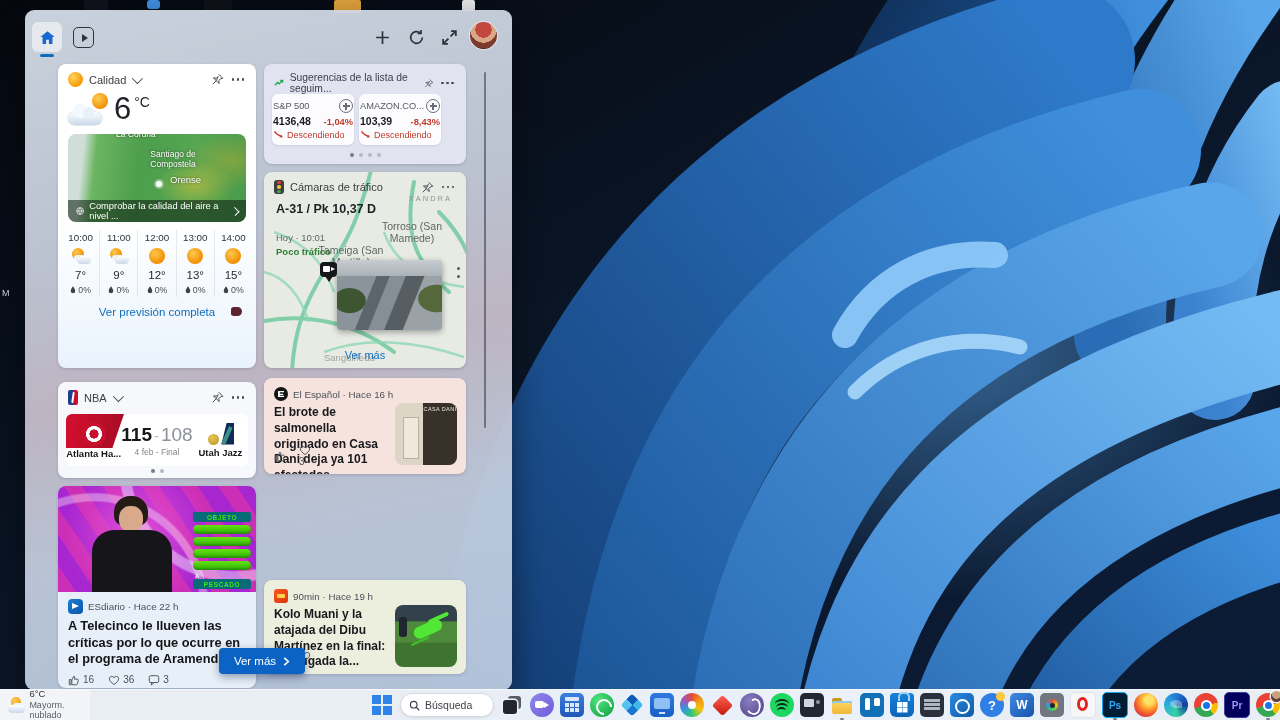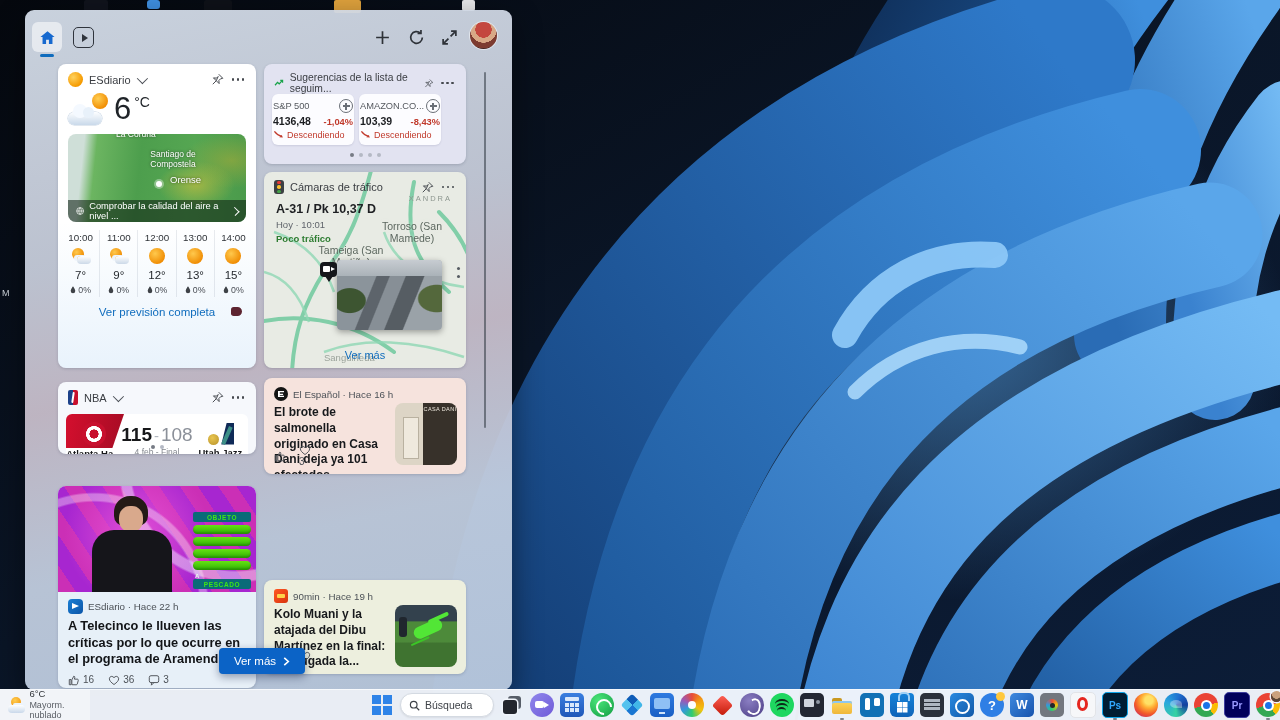--- a/index.html
+++ b/index.html
@@ -64,21 +64,21 @@
   .hr .ic{height:20px;display:flex;align-items:center;justify-content:center;margin-top:3px}
   .hr .tm{font-size:11.5px;color:#1f2328;margin-top:3px}
   .hr .pp{font-size:8.8px;color:#4a4e55;margin-top:4px;display:flex;align-items:center;justify-content:center;gap:2px}
   .ico-sun{width:16px;height:16px;border-radius:50%;background:radial-gradient(circle at 38% 35%,#ffc94d,#ef8a00 75%);}
   .ico-suncloud{position:relative;width:20px;height:16px}
   .ico-suncloud::before{content:"";position:absolute;left:1px;top:0;width:12px;height:12px;border-radius:50%;background:radial-gradient(circle at 38% 35%,#ffc94d,#ef8a00 75%);}
   .ico-suncloud::after{content:"";position:absolute;right:0;bottom:0;width:14px;height:8px;border-radius:6px;background:linear-gradient(#fff,#ccd9e8);box-shadow:-4px -2px 0 -1px #eef4fb;}
   .w-link{position:relative;margin-top:9px;text-align:center;font-size:11.5px;color:#0f6cbd;}
   .w-provider{position:absolute;right:14px;top:1px;width:11px;height:9px;border-radius:3px 5px 5px 3px;background:#5d2430;}
   
-  #card-nba{left:33px;top:372px;width:198px;height:72px;background:#f6f8fc;}
+  #card-nba{left:33px;top:372px;width:198px;height:96px;background:#f6f8fc;}
   .nba-logo{width:10px;height:15px;border-radius:2px;background:linear-gradient(90deg,#1d428a 46%,#c8102e 54%);position:relative}
   .nba-logo::after{content:"";position:absolute;left:4px;top:2px;width:2px;height:11px;background:#fff;border-radius:1px;transform:rotate(8deg)}
   .nba-strip{position:absolute;left:8px;top:32px;right:8px;height:52px;background:#fff;border-radius:6px;display:flex;align-items:center;overflow:hidden}
   .nba-strip .wedge{position:absolute;left:0;top:0;width:58px;height:34px;background:linear-gradient(100deg,#d40f2e,#a60c24);clip-path:polygon(0 0,100% 0,80% 100%,0 100%);}
   .team{width:56px;text-align:center;position:relative;z-index:2}
   .team .nm{font-size:9.5px;font-weight:700;color:#17181a;margin-top:2px;white-space:nowrap}
   .hawks{width:24px;height:24px;margin:0 auto;border-radius:50%;background:radial-gradient(circle at 50% 50%,#c8102e 0 26%,#fff 28% 46%,#c8102e 48% 86%,#e9b7bf 88%);}
   .jazz{position:relative;width:28px;height:22px;margin:0 auto}
   .jazz .mtn{position:absolute;right:0;top:0;width:20px;height:22px;background:#0f2a57;clip-path:polygon(35% 100%,62% 0,100% 0,100% 100%);}
   .jazz .tl{position:absolute;right:5px;top:3px;width:4px;height:19px;background:#3d8f87;transform:rotate(24deg)}
@@ -126,21 +126,21 @@
   .stk .r3{display:flex;align-items:center;gap:3px;margin-top:3px;font-size:9px;color:#c0392b;white-space:nowrap}
   .addc{margin-left:auto;width:12px;height:12px;border:1.2px solid #6a6f77;border-radius:50%;position:relative;flex:none}
   .addc::before,.addc::after{content:"";position:absolute;background:#6a6f77}
   .addc::before{left:2.5px;right:2.5px;top:50%;height:1.2px;margin-top:-.6px}
   .addc::after{top:2.5px;bottom:2.5px;left:50%;width:1.2px;margin-left:-.6px}
   
   #card-traffic{left:239px;top:162px;width:202px;height:196px;background:#e8ebe4;}
   .tr-map{position:absolute;inset:0}
   .tr-info{position:absolute;left:12px;top:30px;z-index:3}
   .tr-road{font-size:12.5px;font-weight:700;color:#1d1f22}
-  .tr-dt{font-size:9.5px;color:#5f646b;margin-top:3px}
+  .tr-dt{font-size:9.5px;color:#5f646b;margin-top:16px}
   .tr-st{font-size:9.5px;font-weight:700;color:#2e7d32;margin-top:3px}
   .tr-lab{position:absolute;color:#5c675f;font-size:10.5px;text-align:center;line-height:1.15;z-index:2;text-shadow:0 0 4px rgba(235,240,232,.9)}
   .tr-region{position:absolute;right:14px;top:22px;font-size:7.5px;letter-spacing:2px;color:#8d968f;z-index:2}
   .tr-photo{position:absolute;left:73px;top:88px;width:105px;height:70px;border-radius:4px;z-index:4;box-shadow:0 2px 6px rgba(0,0,0,.35);overflow:hidden;
     background:
       radial-gradient(26px 20px at 12% 58%,#3d5531 0 60%,transparent 65%),
       radial-gradient(30px 22px at 95% 55%,#54683c 0 60%,transparent 65%),
       linear-gradient(112deg,#8b949b 0 34%,#5d646b 35% 44%,#878f96 45% 56%,#565d63 57% 70%,#9aa2a8 71%);}
   .tr-photo::before{content:"";position:absolute;left:0;right:0;top:0;height:16px;background:linear-gradient(#c7ccd1,#aab2b8)}
   .campin{position:absolute;left:56px;top:90px;width:17px;height:15px;background:#15161a;border-radius:4px;z-index:5}
@@ -333,21 +333,21 @@
         <path d="M12.2 1v3.2H9"></path>
       </svg>
     <svg class="ph-ic" style="left:416px" viewBox="0 0 16 16" fill="none" stroke="#2e3238" stroke-width="1.6">
         <path d="M9.5 2H14v4.5M14 2L9 7M6.5 14H2V9.5M2 14l5-5"></path>
       </svg>
     <div class="avatar"></div>
 
     <div class="card" id="card-weather">
       <div class="chead">
         <span class="sun"></span>
-        <span>ESdiario</span>
+        <span>Calidad</span>
         <span class="chev"></span>
         <span class="sp"></span>
         <svg class="pin" width="13" height="13" viewBox="0 0 16 16">
             <path fill="none" stroke="#45484e" stroke-width="1.2" d="M9.5 1.5l5 5-2.8.7-2 2 .3 3.8-3.5-3.5L2.2 13.8M6.5 9.5L3 6l3.8.3 2-2z"></path>
           </svg>
         <span class="mdots">
             <i></i>
             <i></i>
             <i></i>
           </span>

